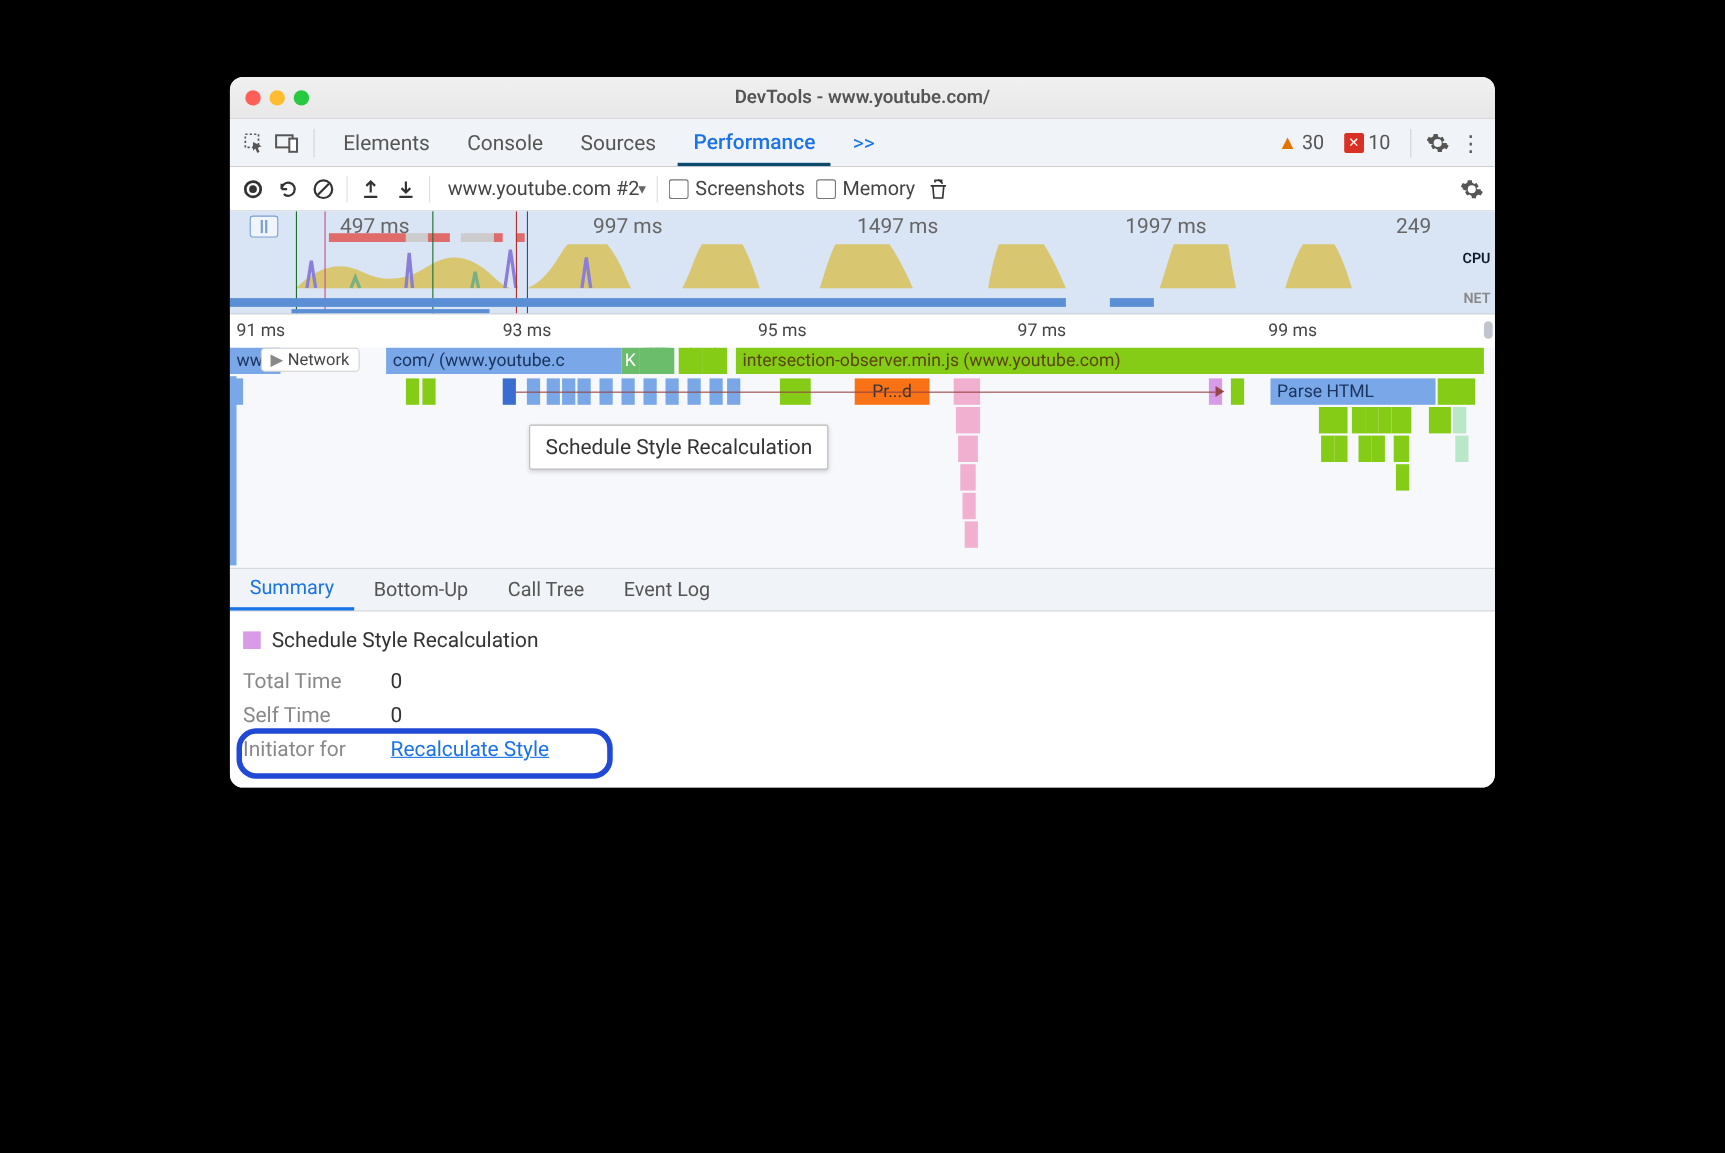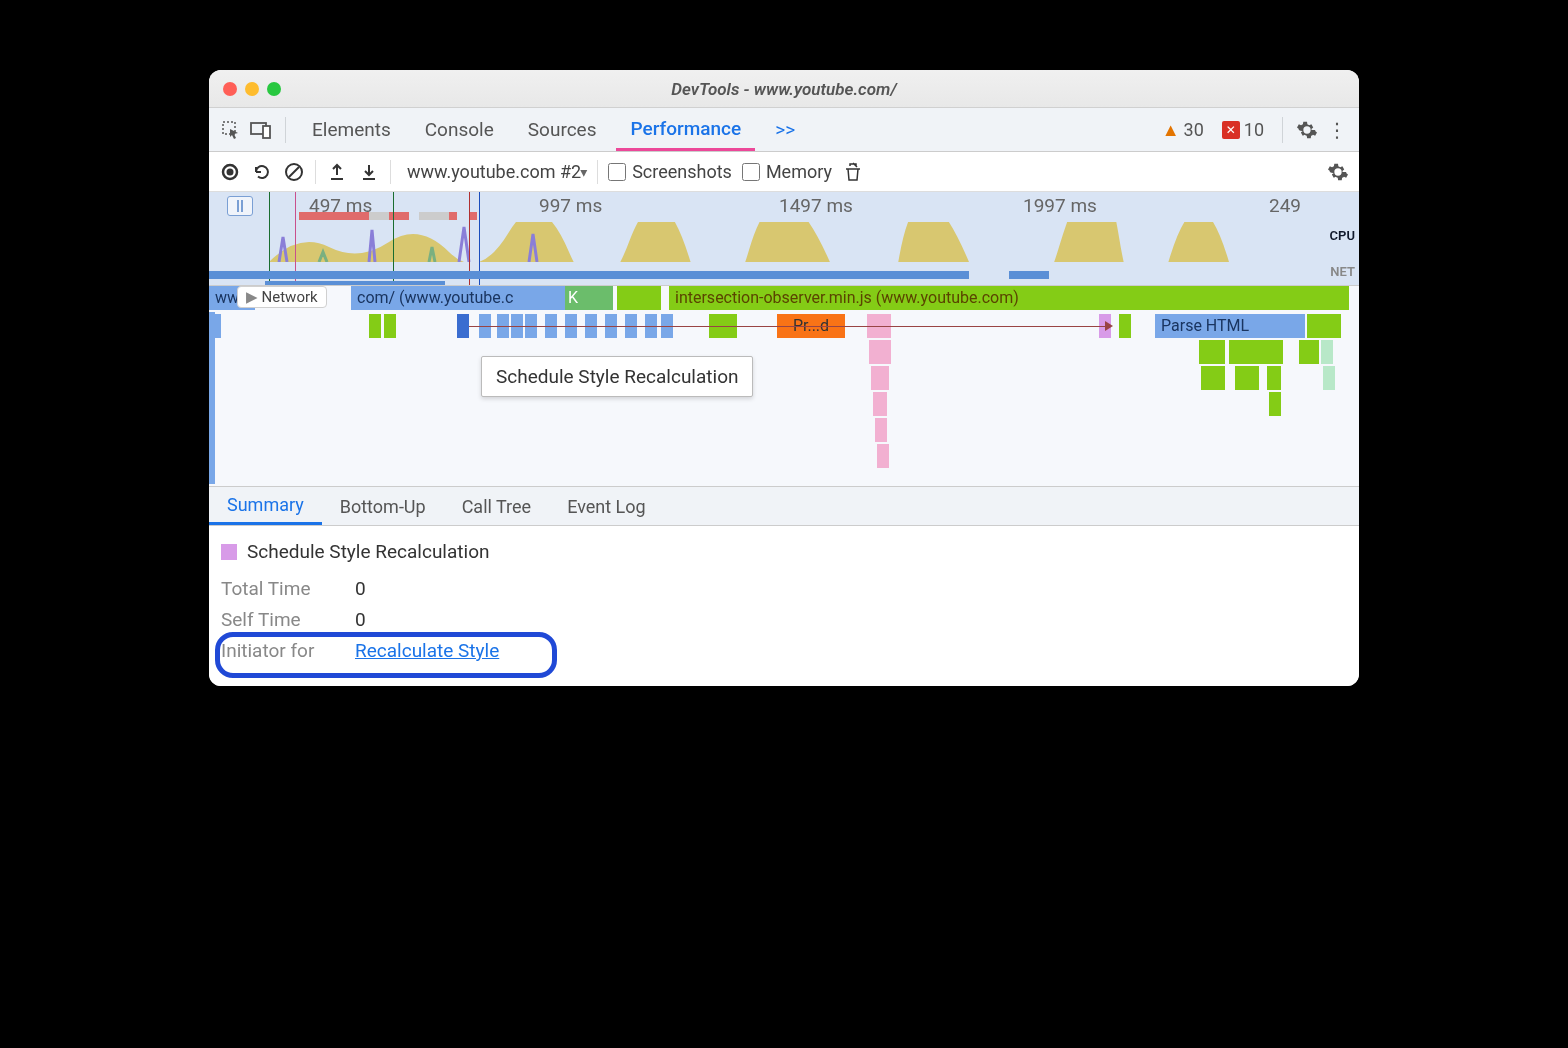--- a/index.html
+++ b/index.html
@@ -36,38 +36,37 @@
   .tl.red { background: #ff5f57; }
   .tl.yellow { background: #febc2e; }
   .tl.green { background: #28c840; }
   .title {
     position: absolute;
     left: 50%;
     transform: translateX(-50%);
     font-size: 17px;
     font-weight: 600;
     color: #555;
-    font-style: italic;
   }
   
   .tabs-row {
     display: flex;
     align-items: center;
     height: 44px;
     background: #f0f3f7;
     border-bottom: 1px solid #ccc;
     padding: 0 10px;
     font-size: 19px;
     color: #555;
     gap: 6px;
   }
   .tabs-row .icon { width: 24px; height: 24px; display:flex; align-items:center; justify-content:center; color:#555; }
   .tabs-row .sep { width:1px; height:26px; background:#d0d4d8; margin:0 6px; }
   .tabs-row .tab { padding: 0 14px; height: 100%; display:flex; align-items:center; cursor:pointer; }
-  .tabs-row .tab.active { color:#1a73e8; border-bottom: 3px solid #ec4899; font-weight:500; }
+  .tabs-row .tab.active { color:#1a73e8; border-bottom: 3px solid #0c4a6e; font-weight:500; }
   .tabs-row .spacer { flex:1; }
   .warn-badge { color:#555; display:flex; align-items:center; gap:4px; font-size:18px; }
   .warn-ico { color:#e37400; }
   .err-badge { color:#555; display:flex; align-items:center; gap:4px; font-size:18px; margin-left:12px; }
   .err-ico { width:18px; height:18px; background:#d93025; color:#fff; display:flex; align-items:center; justify-content:center; font-size:12px; border-radius:2px; }
   
   .toolbar {
     display:flex;
     align-items:center;
     height:40px;
@@ -304,20 +303,28 @@
     <div class="vline" style="left:86px; background:#c94f8c;"></div>
     <div class="vline" style="left:184px; background:#1a6d2f;"></div>
     <div class="vline" style="left:260px; background:#b03030;"></div>
     <div class="vline" style="left:270px; background:#1a4dbd;"></div>
 
     <div class="netline" style="left:0; width:760px;"></div>
     <div class="netline" style="left:800px; width:40px;"></div>
     <div class="netline" style="left:56px; width:180px; bottom:0px; height:4px;"></div>
   </div>
 
+  <div class="ruler">
+    <div class="rtick" style="left:6px;">91 ms</div>
+    <div class="rtick" style="left:248px;">93 ms</div>
+    <div class="rtick" style="left:480px;">95 ms</div>
+    <div class="rtick" style="left:716px;">97 ms</div>
+    <div class="rtick" style="left:944px;">99 ms</div>
+    <div class="scroll-ind"></div>
+  </div>
 
   <div class="flame">
 
     <div class="flame-row" style="top:0;">
       <div class="fblock blue" style="left:0; width:46px;">ww</div>
       <div class="network-pill" style="left:28px; top:0;">
         <span style="color:#888;">▶</span>
         <span>Network</span>
       </div>
       <div class="fblock blue" style="left:142px; width:214px;">com/ (www.youtube.c</div>

